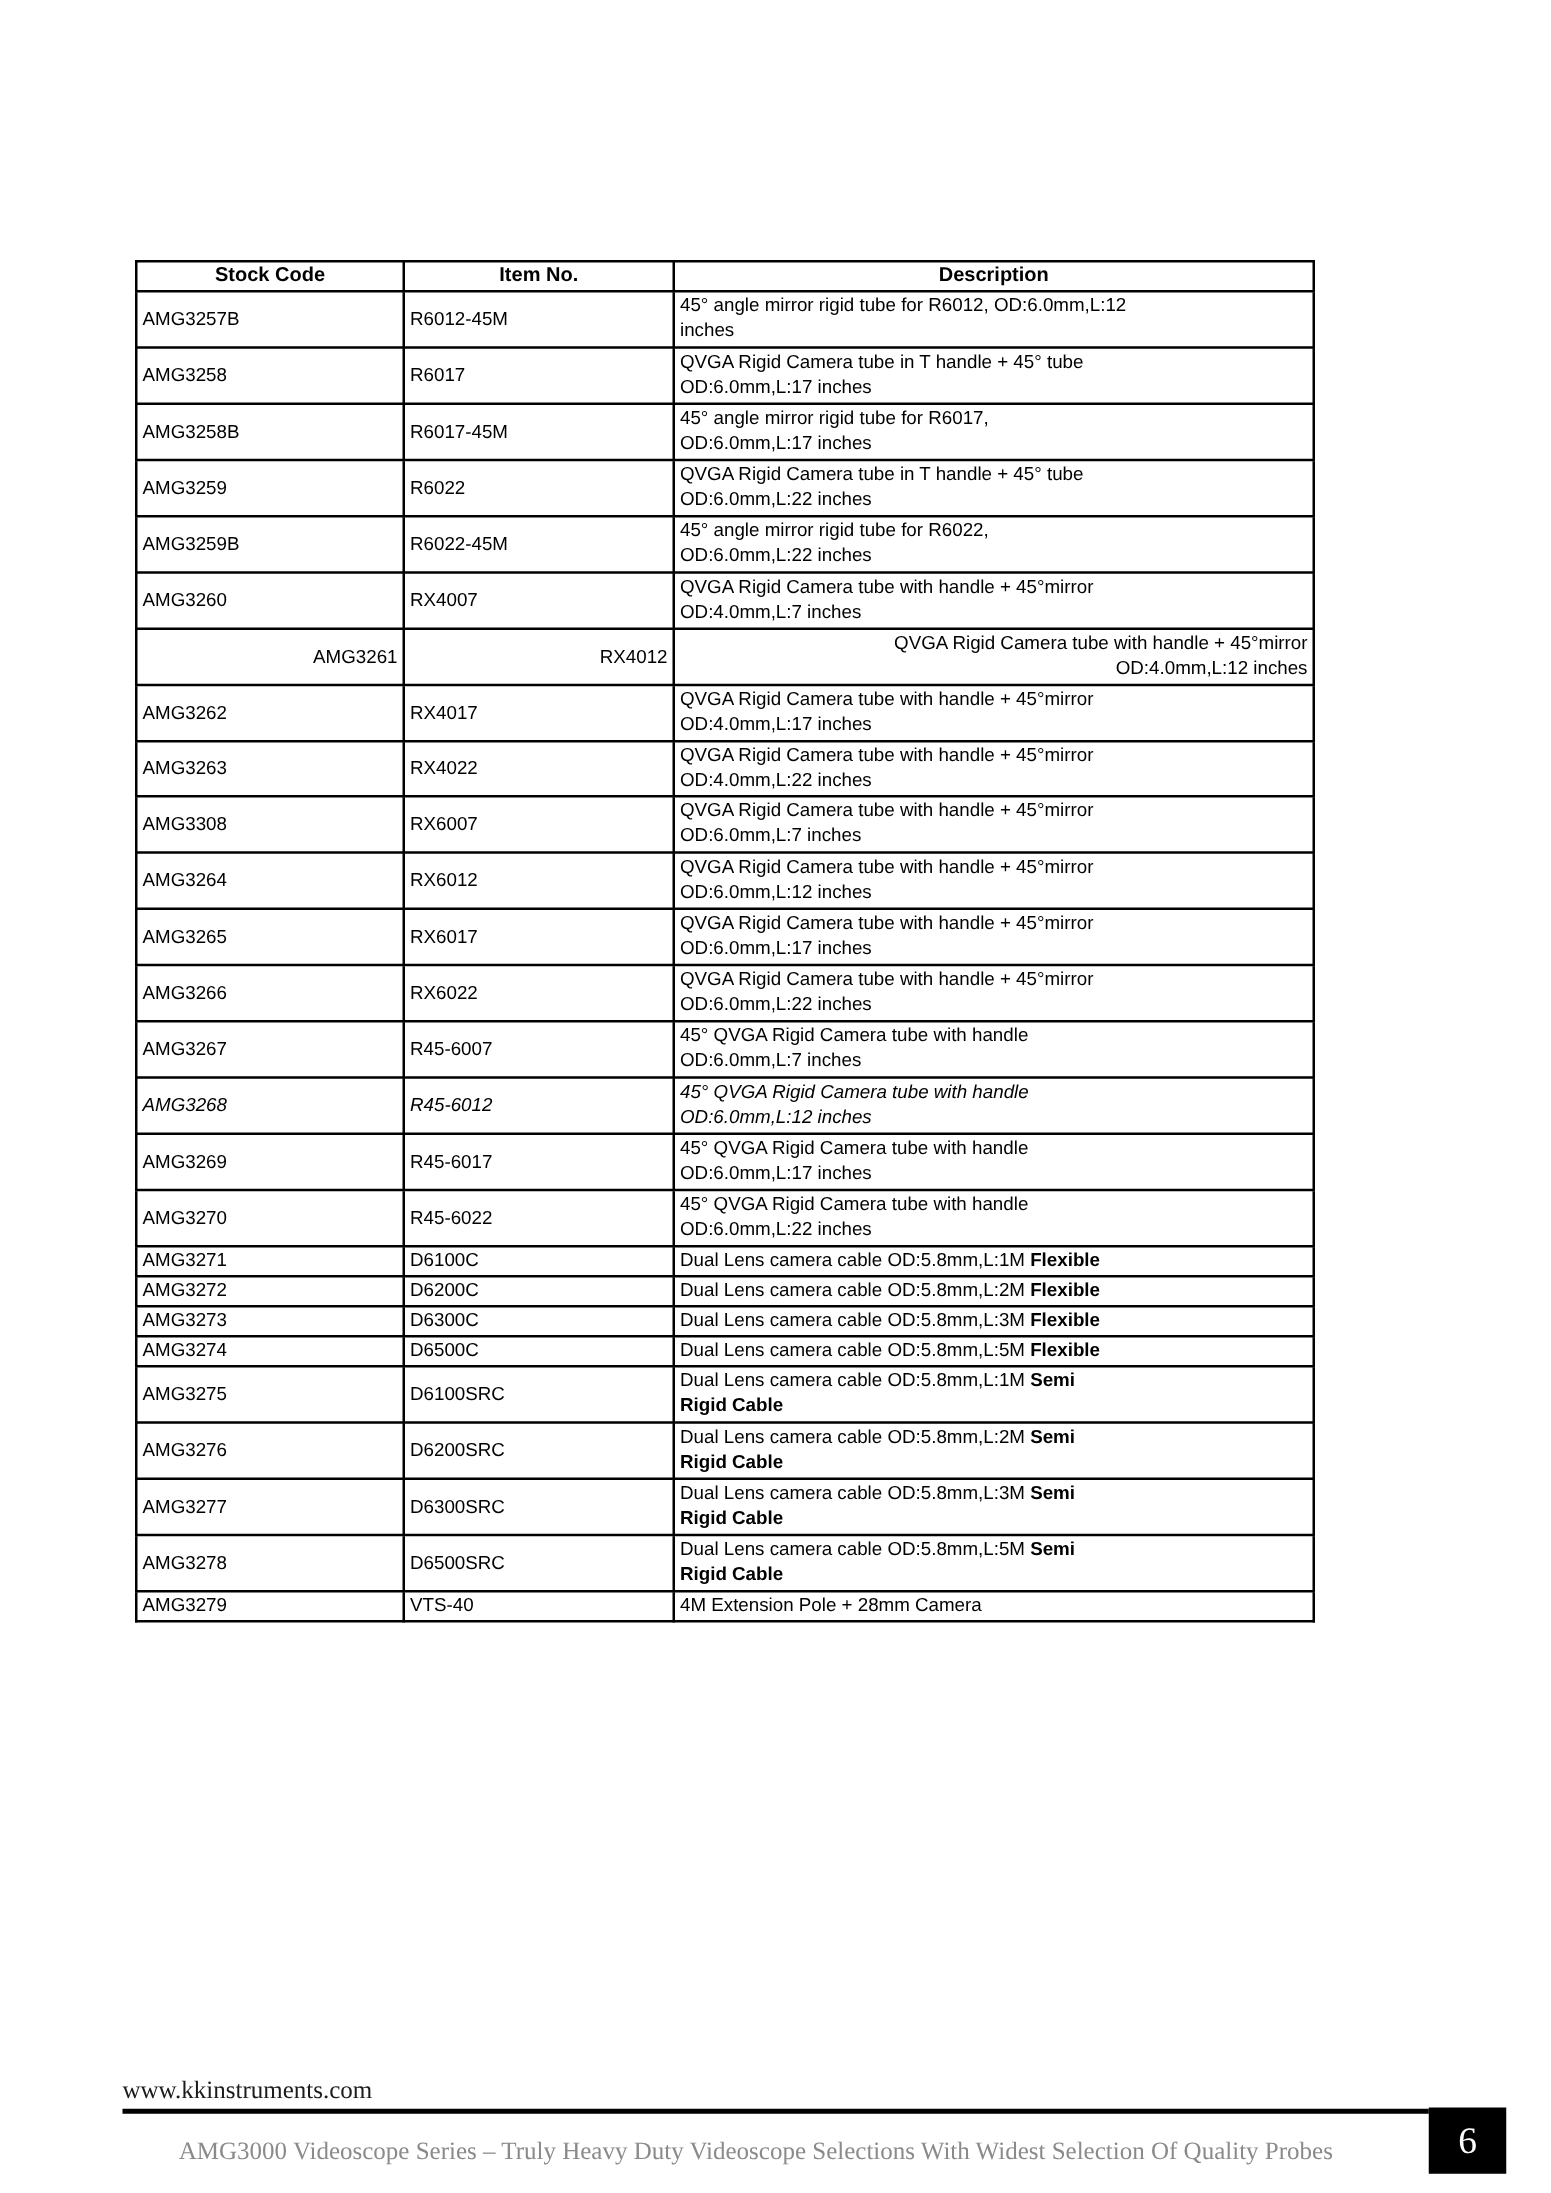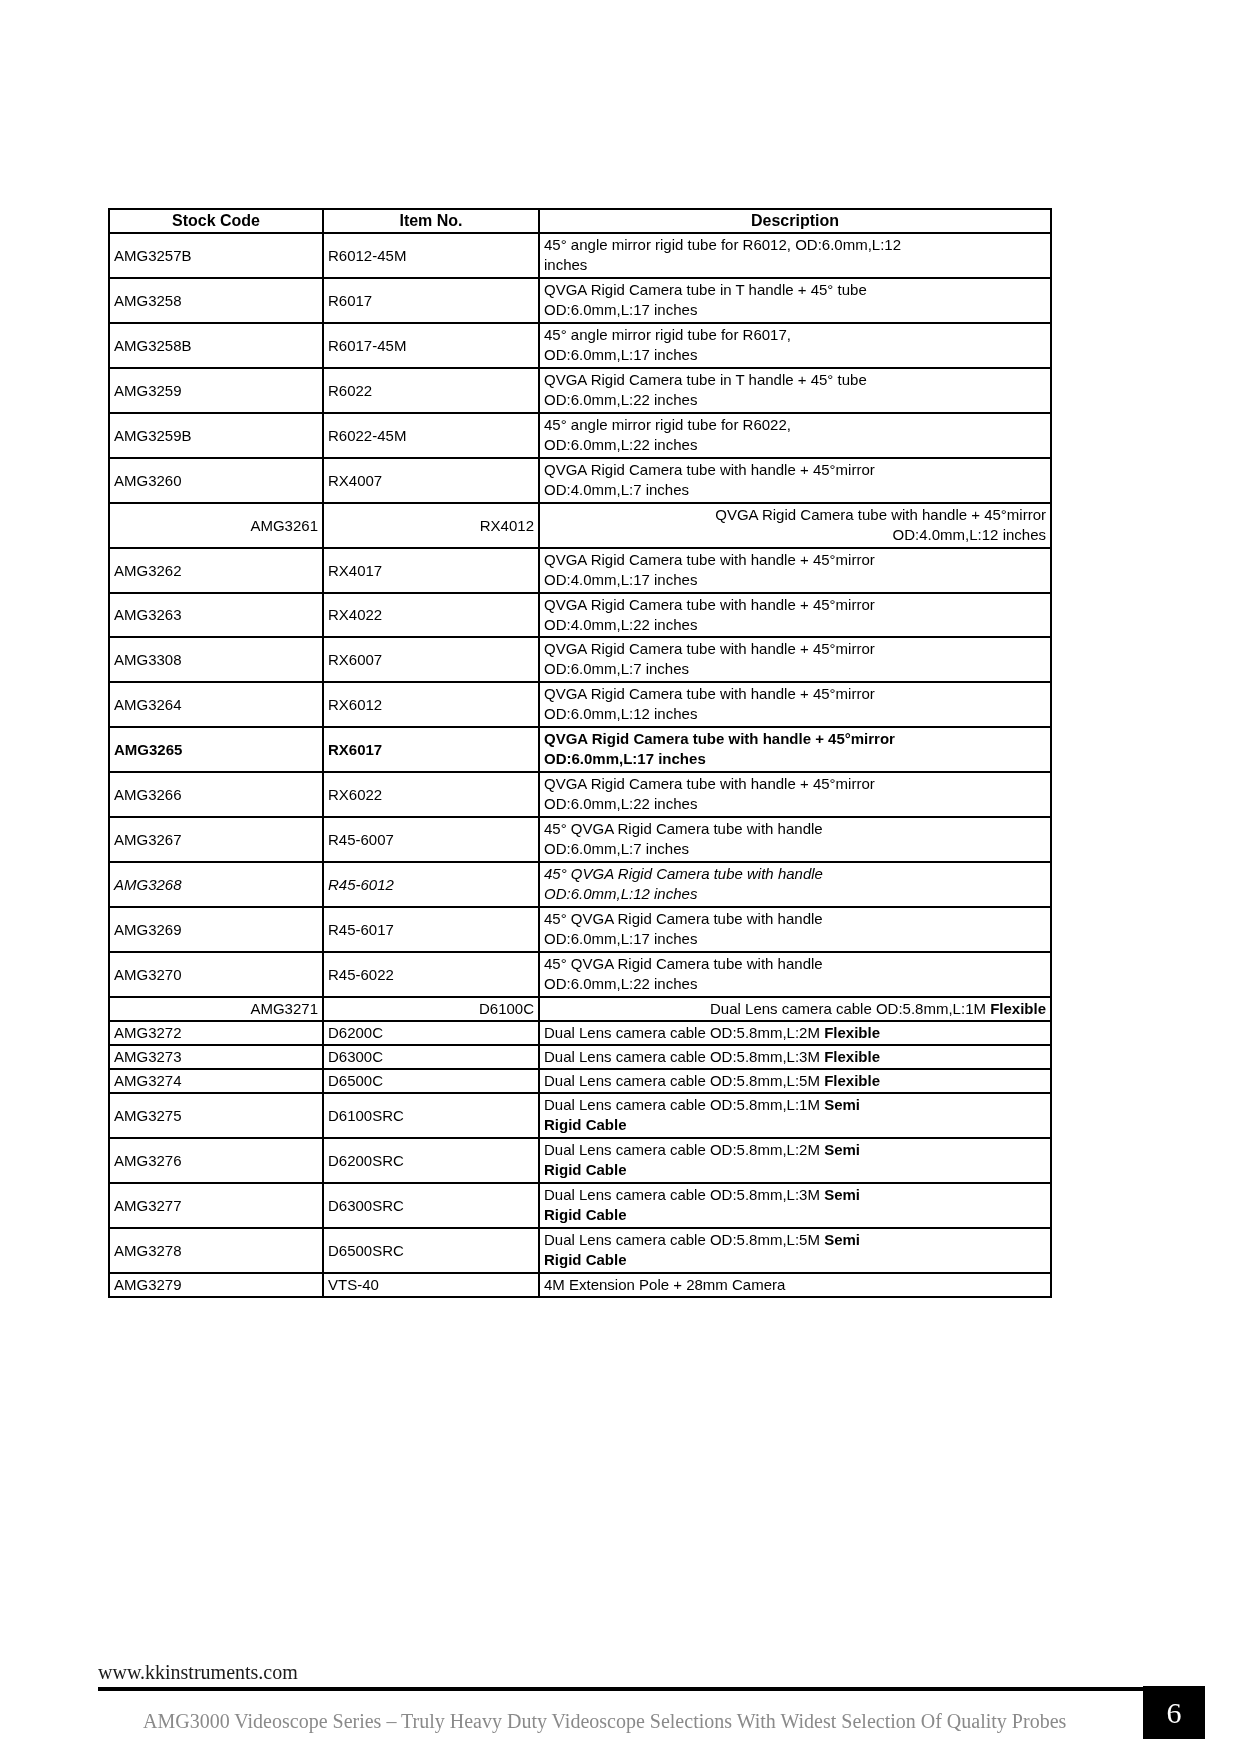--- a/index.html
+++ b/index.html
@@ -139,21 +139,21 @@
         <tr style="height: 45px; margin-top: 13px;">
           <td class="c-stock">AMG3308</td>
           <td class="c-item">RX6007</td>
           <td class="c-desc"><span>QVGA Rigid Camera tube with handle + 45°mirror</span><br><span>OD:6.0mm,L:7 inches</span></td>
         </tr>
         <tr style="height: 45px; padding-left: 10px;">
           <td class="c-stock">AMG3264</td>
           <td class="c-item">RX6012</td>
           <td class="c-desc"><span>QVGA Rigid Camera tube with handle + 45°mirror</span><br><span>OD:6.0mm,L:12 inches</span></td>
         </tr>
-        <tr style="height: 45px; font-weight: bold;">
+        <tr style="height: 45px;">
           <td class="c-stock">AMG3265</td>
           <td class="c-item">RX6017</td>
           <td class="c-desc"><span>QVGA Rigid Camera tube with handle + 45°mirror</span><br><span>OD:6.0mm,L:17 inches</span></td>
         </tr>
         <tr style="height: 45px;">
           <td class="c-stock">AMG3266</td>
           <td class="c-item">RX6022</td>
           <td class="c-desc"><span>QVGA Rigid Camera tube with handle + 45°mirror</span><br><span>OD:6.0mm,L:22 inches</span></td>
         </tr>
         <tr style="height: 45px;">
@@ -169,21 +169,21 @@
         <tr style="height: 45px;">
           <td class="c-stock">AMG3269</td>
           <td class="c-item">R45-6017</td>
           <td class="c-desc"><span>45° QVGA Rigid Camera tube with handle</span><br><span>OD:6.0mm,L:17 inches</span></td>
         </tr>
         <tr style="height: 45px;">
           <td class="c-stock">AMG3270</td>
           <td class="c-item">R45-6022</td>
           <td class="c-desc"><span>45° QVGA Rigid Camera tube with handle</span><br><span>OD:6.0mm,L:22 inches</span></td>
         </tr>
-        <tr style="height: 24px; text-align: right;">
+        <tr style="height: 24px;">
           <td class="c-stock">AMG3271</td>
           <td class="c-item">D6100C</td>
           <td class="c-desc"><span>Dual Lens camera cable OD:5.8mm,L:1M </span><b>Flexible</b></td>
         </tr>
         <tr style="height: 24px;">
           <td class="c-stock">AMG3272</td>
           <td class="c-item">D6200C</td>
           <td class="c-desc"><span>Dual Lens camera cable OD:5.8mm,L:2M </span><b>Flexible</b></td>
         </tr>
         <tr style="height: 24px;">

